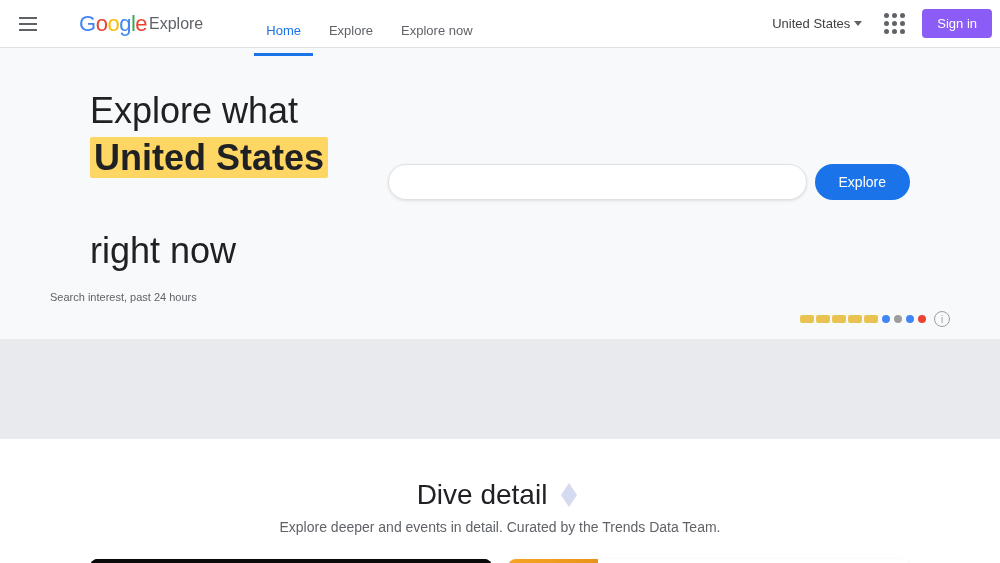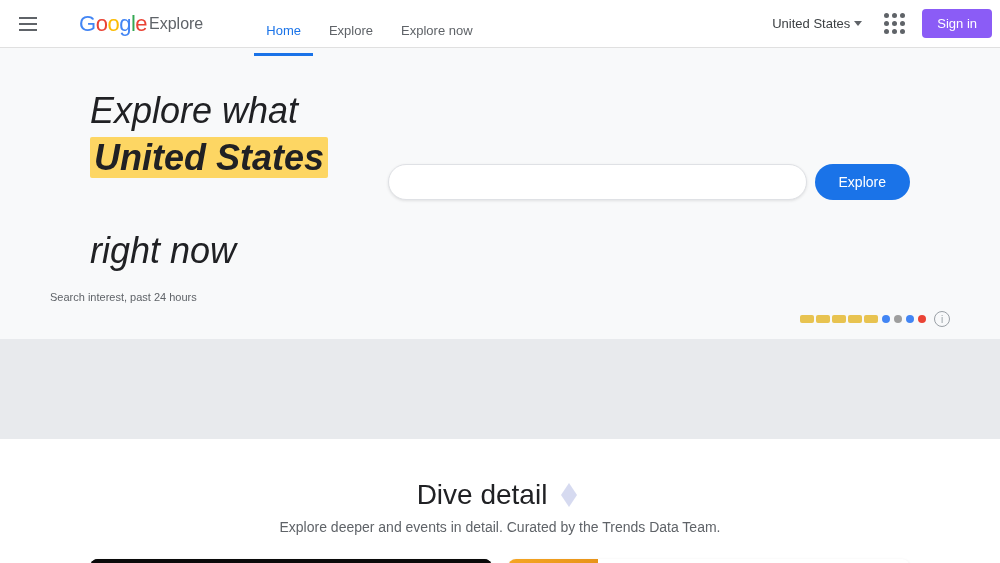--- a/index.html
+++ b/index.html
@@ -153,21 +153,20 @@
       gap: 60px;
     }
     .hero-text {
       flex-shrink: 0;
     }
     .hero-title {
       font-size: 36px;
       font-weight: 400;
       color: #202124;
       line-height: 1.3;
-      font-style: italic;
     }
     .hero-highlight {
       background: #fdd663;
       padding: 0 4px;
       border-radius: 2px;
       font-weight: 700;
     }
     .hero-search-area {
       flex: 1;
       display: flex;

